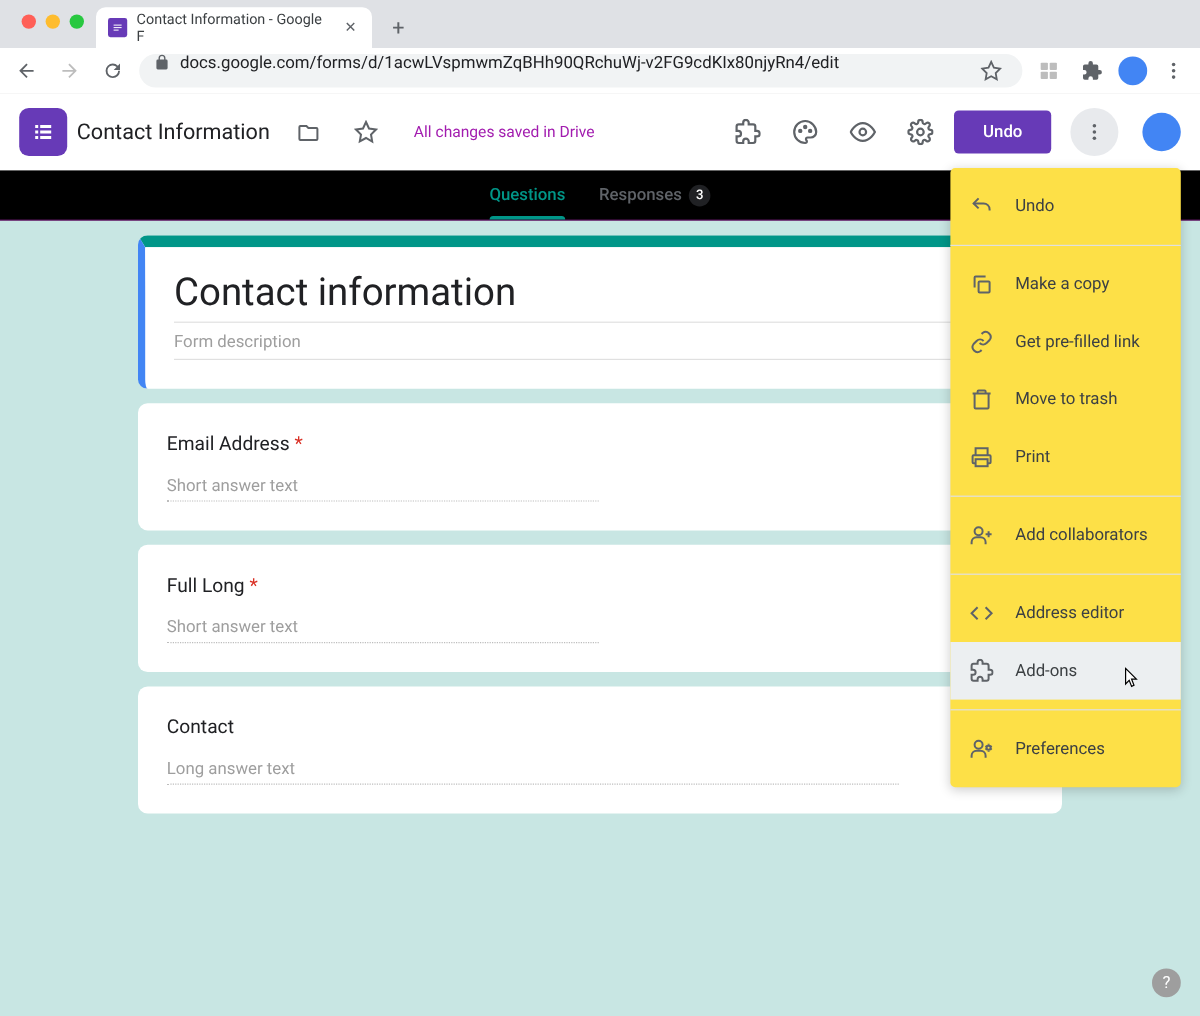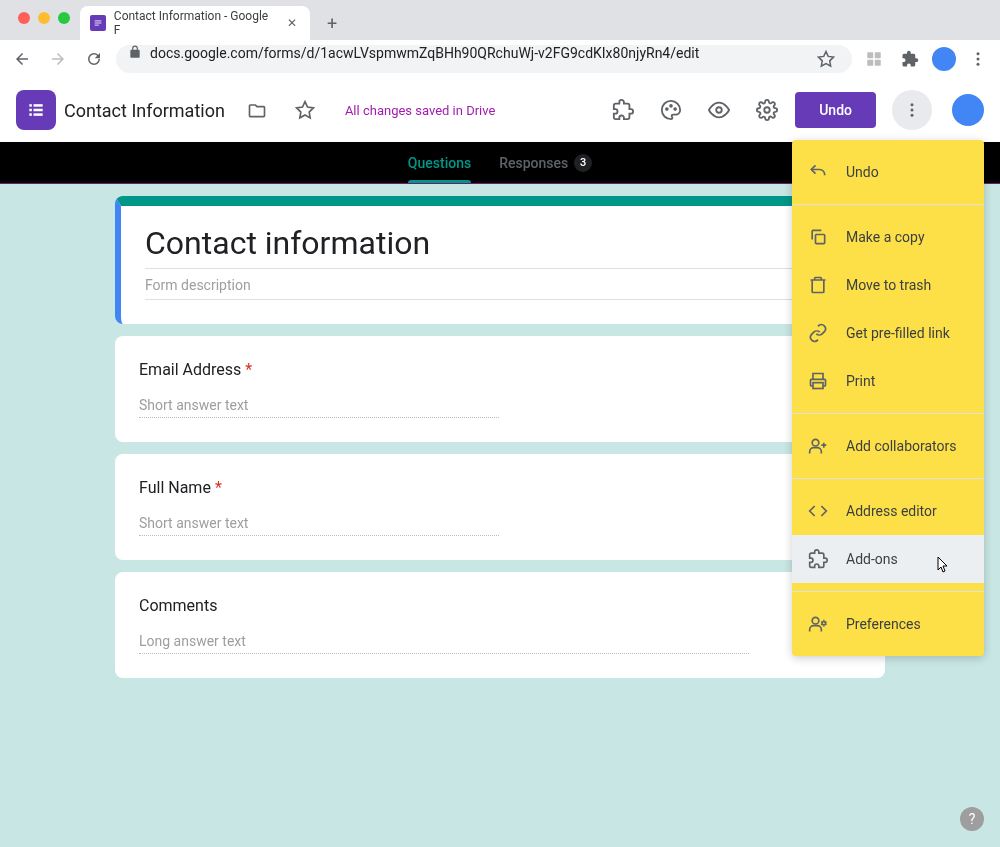--- a/index.html
+++ b/index.html
@@ -223,28 +223,28 @@
 
   <div class="form-card">
     <div class="question">
       <span>Email Address</span><span class="required">*</span>
     </div>
     <div class="answer">Short answer text</div>
   </div>
 
   <div class="form-card">
     <div class="question">
-      <span>Full Name</span><span class="required">*</span>
+      <span>Full Long</span><span class="required">*</span>
     </div>
     <div class="answer">Short answer text</div>
   </div>
 
   <div class="form-card">
     <div class="question">
-      <span>Comments</span>
+      <span>Contact</span>
     </div>
     <div class="answer long">Long answer text</div>
   </div>
 </div>
 
 <div class="dropdown">
   <div class="menu-item">
     <span class="menu-icon">
       <svg width="20" height="20" viewBox="0 0 24 24" fill="none" stroke="currentColor" stroke-width="2">
           <path d="M9 14L4 9l5-5"></path>
@@ -259,33 +259,33 @@
       <svg width="20" height="20" viewBox="0 0 24 24" fill="none" stroke="currentColor" stroke-width="2">
           <rect x="9" y="9" width="11" height="11" rx="1"></rect>
           <path d="M5 15V5a1 1 0 011-1h10"></path>
         </svg>
     </span>
     <span>Make a copy</span>
   </div>
   <div class="menu-item">
     <span class="menu-icon">
       <svg width="20" height="20" viewBox="0 0 24 24" fill="none" stroke="currentColor" stroke-width="2">
-          <path d="M3 6h18M8 6V4a1 1 0 011-1h6a1 1 0 011 1v2m3 0v14a1 1 0 01-1 1H6a1 1 0 01-1-1V6"></path>
-        </svg>
-    </span>
-    <span>Move to trash</span>
-  </div>
-  <div class="menu-item">
-    <span class="menu-icon">
-      <svg width="20" height="20" viewBox="0 0 24 24" fill="none" stroke="currentColor" stroke-width="2">
           <path d="M10 13a5 5 0 007 0l3-3a5 5 0 00-7-7l-1 1"></path>
           <path d="M14 11a5 5 0 00-7 0l-3 3a5 5 0 007 7l1-1"></path>
         </svg>
     </span>
     <span>Get pre-filled link</span>
+  </div>
+  <div class="menu-item">
+    <span class="menu-icon">
+      <svg width="20" height="20" viewBox="0 0 24 24" fill="none" stroke="currentColor" stroke-width="2">
+          <path d="M3 6h18M8 6V4a1 1 0 011-1h6a1 1 0 011 1v2m3 0v14a1 1 0 01-1 1H6a1 1 0 01-1-1V6"></path>
+        </svg>
+    </span>
+    <span>Move to trash</span>
   </div>
   <div class="menu-item">
     <span class="menu-icon">
       <svg width="20" height="20" viewBox="0 0 24 24" fill="none" stroke="currentColor" stroke-width="2">
           <path d="M6 9V3h12v6M6 18H4a1 1 0 01-1-1v-6a1 1 0 011-1h16a1 1 0 011 1v6a1 1 0 01-1 1h-2"></path>
           <rect x="6" y="14" width="12" height="7"></rect>
         </svg>
     </span>
     <span>Print</span>
   </div>

